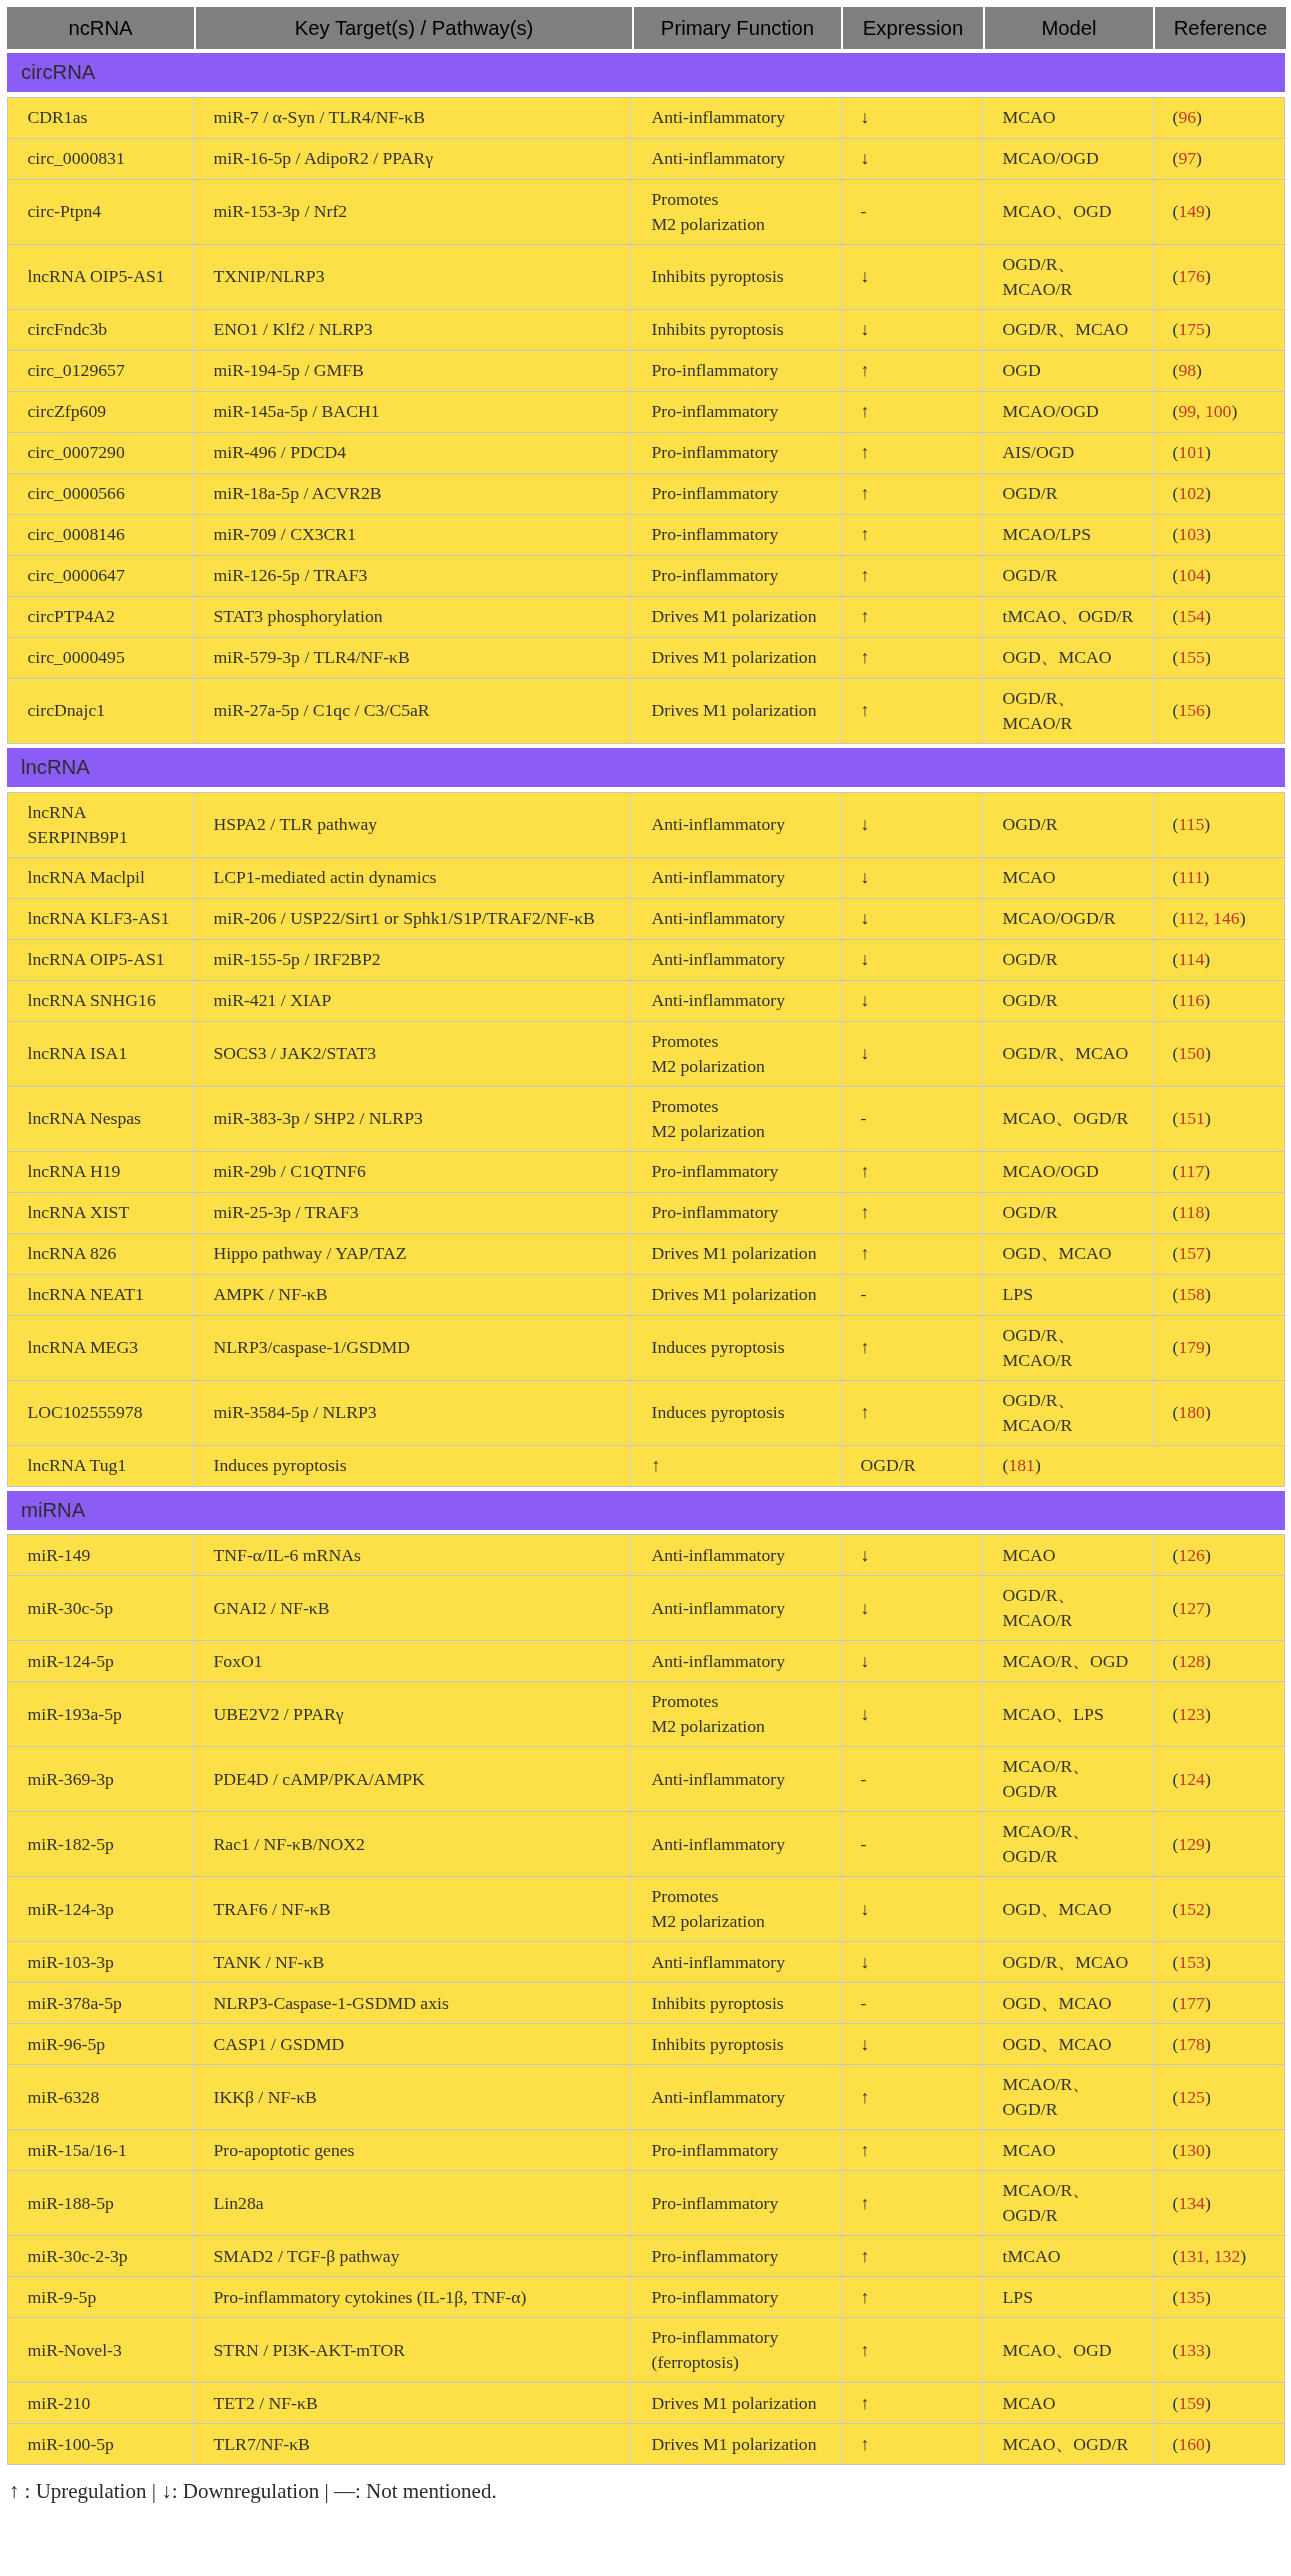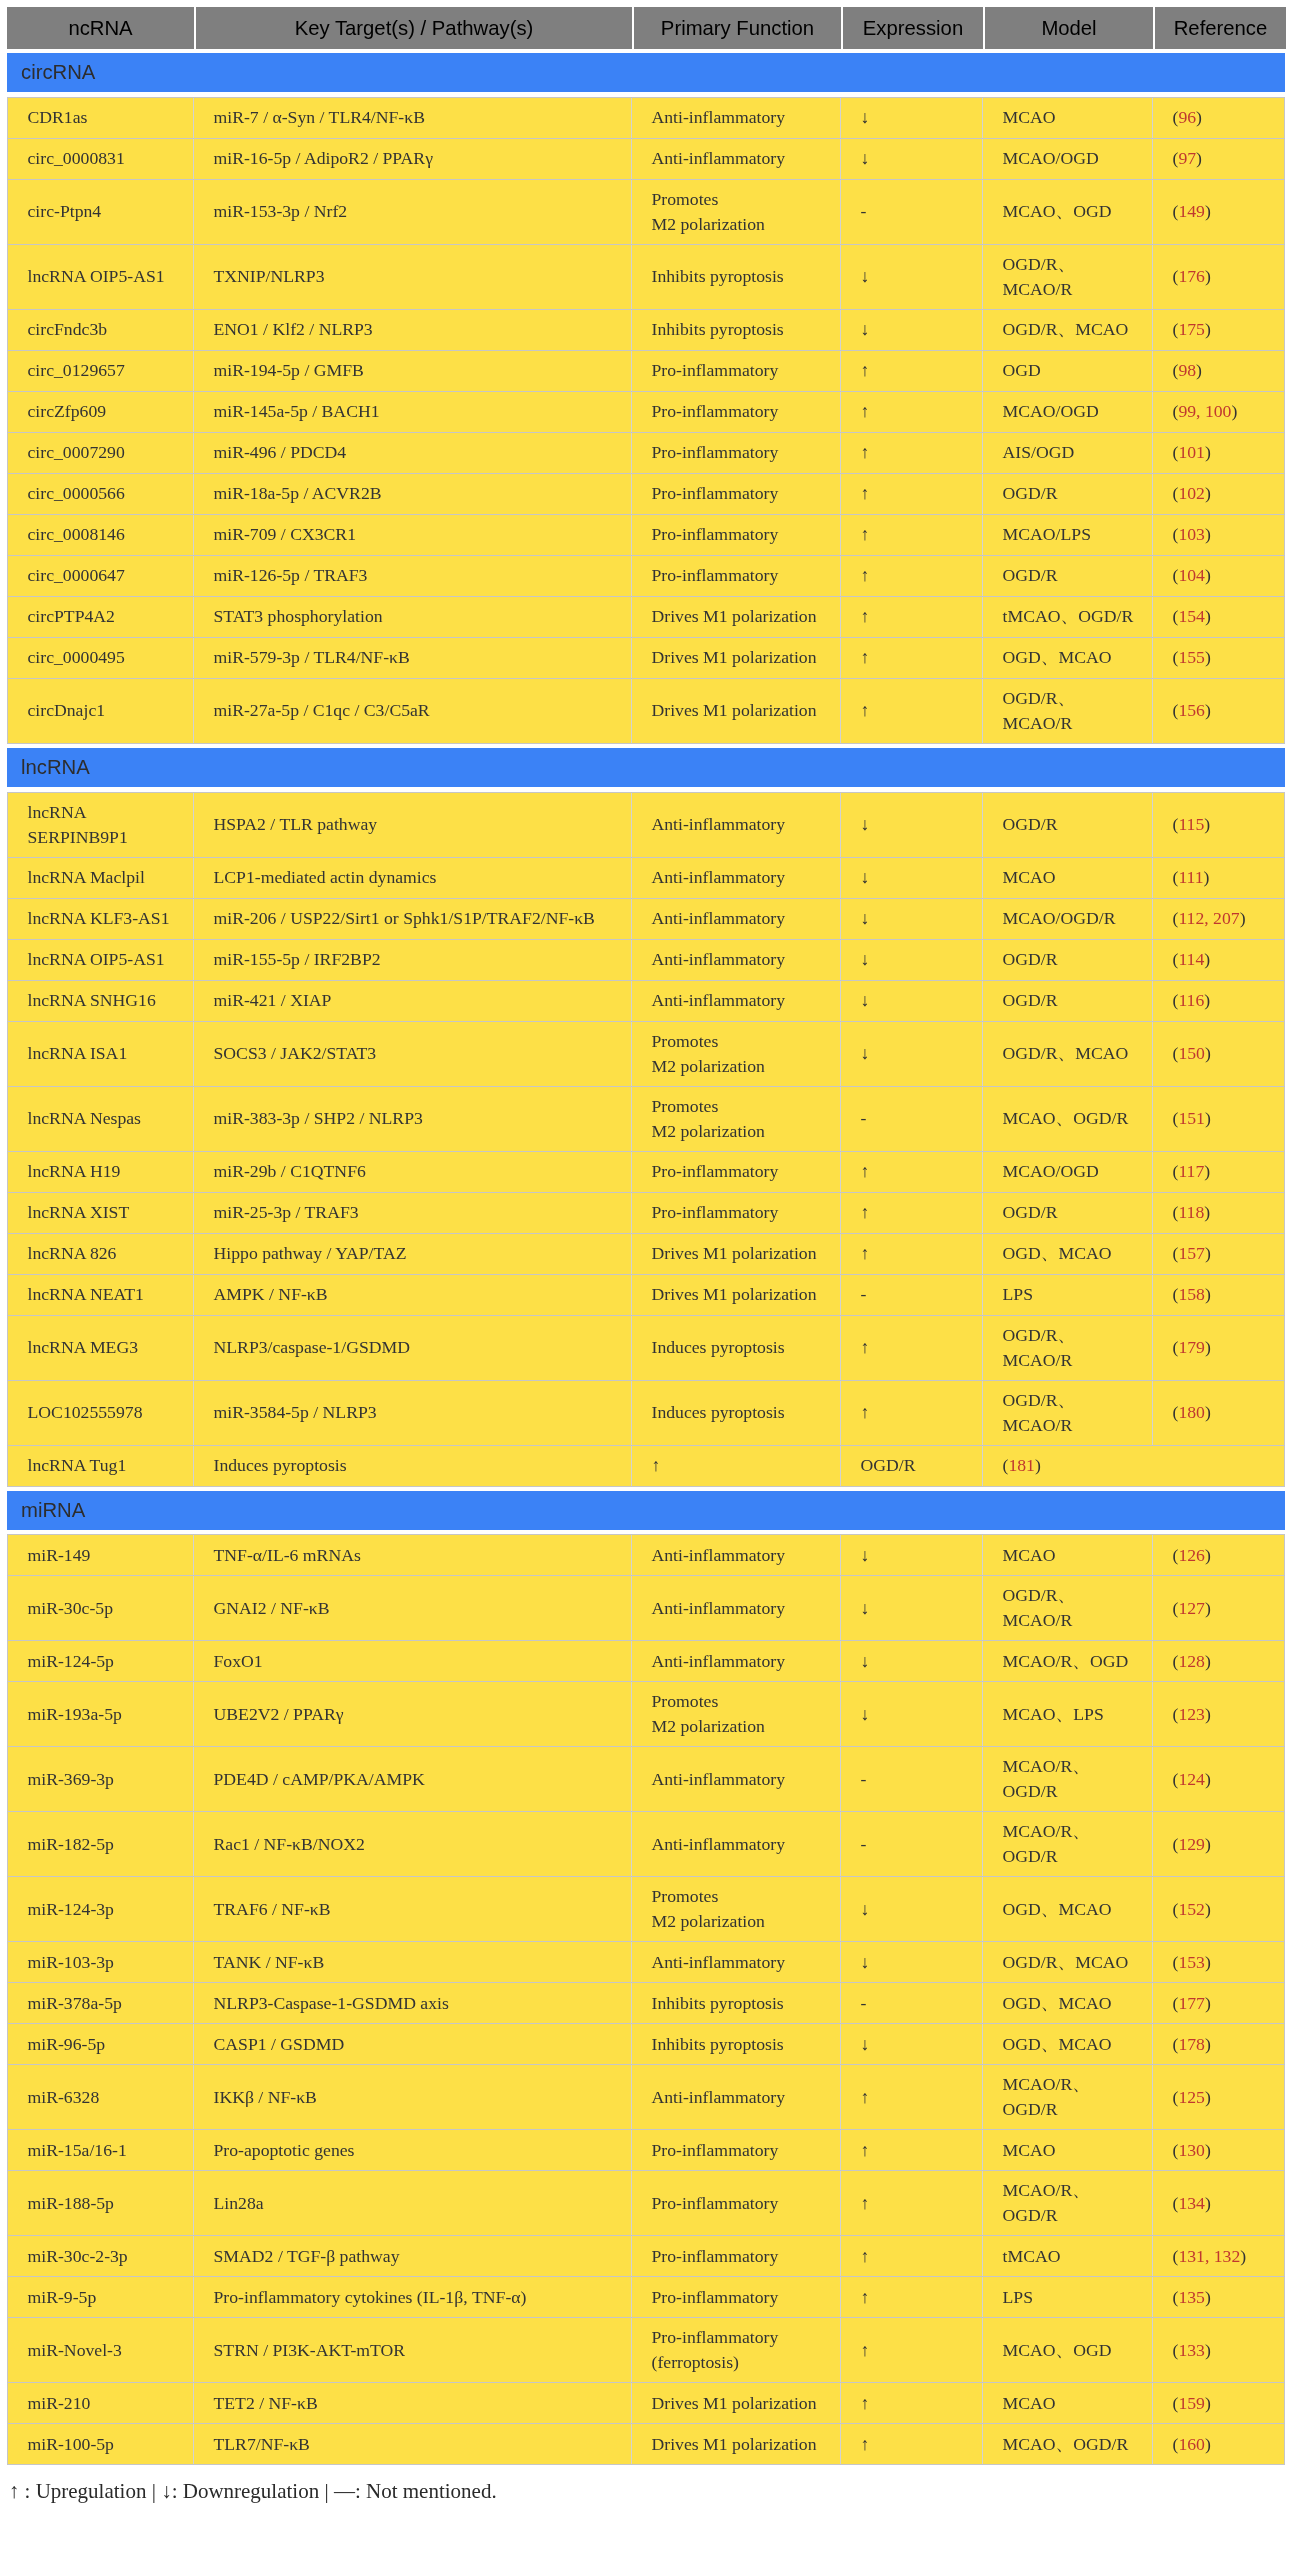--- a/index.html
+++ b/index.html
@@ -15,21 +15,21 @@
   .th {
     background:#7f7f7f; color:#000000;
     font-family:"Liberation Sans",sans-serif; font-size:20.3px;
     height:42px; display:flex; align-items:center; justify-content:center;
     box-sizing:border-box;
   }
   .th + .th { border-left:2.7px solid #ffffff; }
 
   
   .section-band {
-    background:#3b82f6; margin:4.4px 0; height:39px;
+    background:#8b5cf6; margin:4.4px 0; height:39px;
     display:flex; align-items:center; padding-left:14px;
     font-family:"Liberation Sans",sans-serif; font-size:20.3px; color:#2d2d2d;
     box-sizing:border-box;
   }
 
   
   .rows { border:0.9px solid #c6c6c6; border-bottom:0; }
   .row {
     display:grid; grid-template-columns:186px 438px 209px 142px 170px 132px;
     border-bottom:0.9px solid #c6c6c6; background:#fde047;
@@ -196,21 +196,21 @@
           <div class="cell c3">↓</div>
           <div class="cell c4">MCAO</div>
           <div class="cell c5"><span class="paren">(</span><span class="ref-num">111</span><span class="paren">)</span></div>
         </div>
         <div class="row">
           <div class="cell c0">lncRNA KLF3-AS1</div>
           <div class="cell c1">miR-206 / USP22/Sirt1 or Sphk1/S1P/TRAF2/NF-κB</div>
           <div class="cell c2">Anti-inflammatory</div>
           <div class="cell c3">↓</div>
           <div class="cell c4">MCAO/OGD/R</div>
-          <div class="cell c5"><span class="paren">(</span><span class="ref-num">112, 207</span><span class="paren">)</span></div>
+          <div class="cell c5"><span class="paren">(</span><span class="ref-num">112, 146</span><span class="paren">)</span></div>
         </div>
         <div class="row">
           <div class="cell c0">lncRNA OIP5-AS1</div>
           <div class="cell c1">miR-155-5p / IRF2BP2</div>
           <div class="cell c2">Anti-inflammatory</div>
           <div class="cell c3">↓</div>
           <div class="cell c4">OGD/R</div>
           <div class="cell c5"><span class="paren">(</span><span class="ref-num">114</span><span class="paren">)</span></div>
         </div>
         <div class="row">

